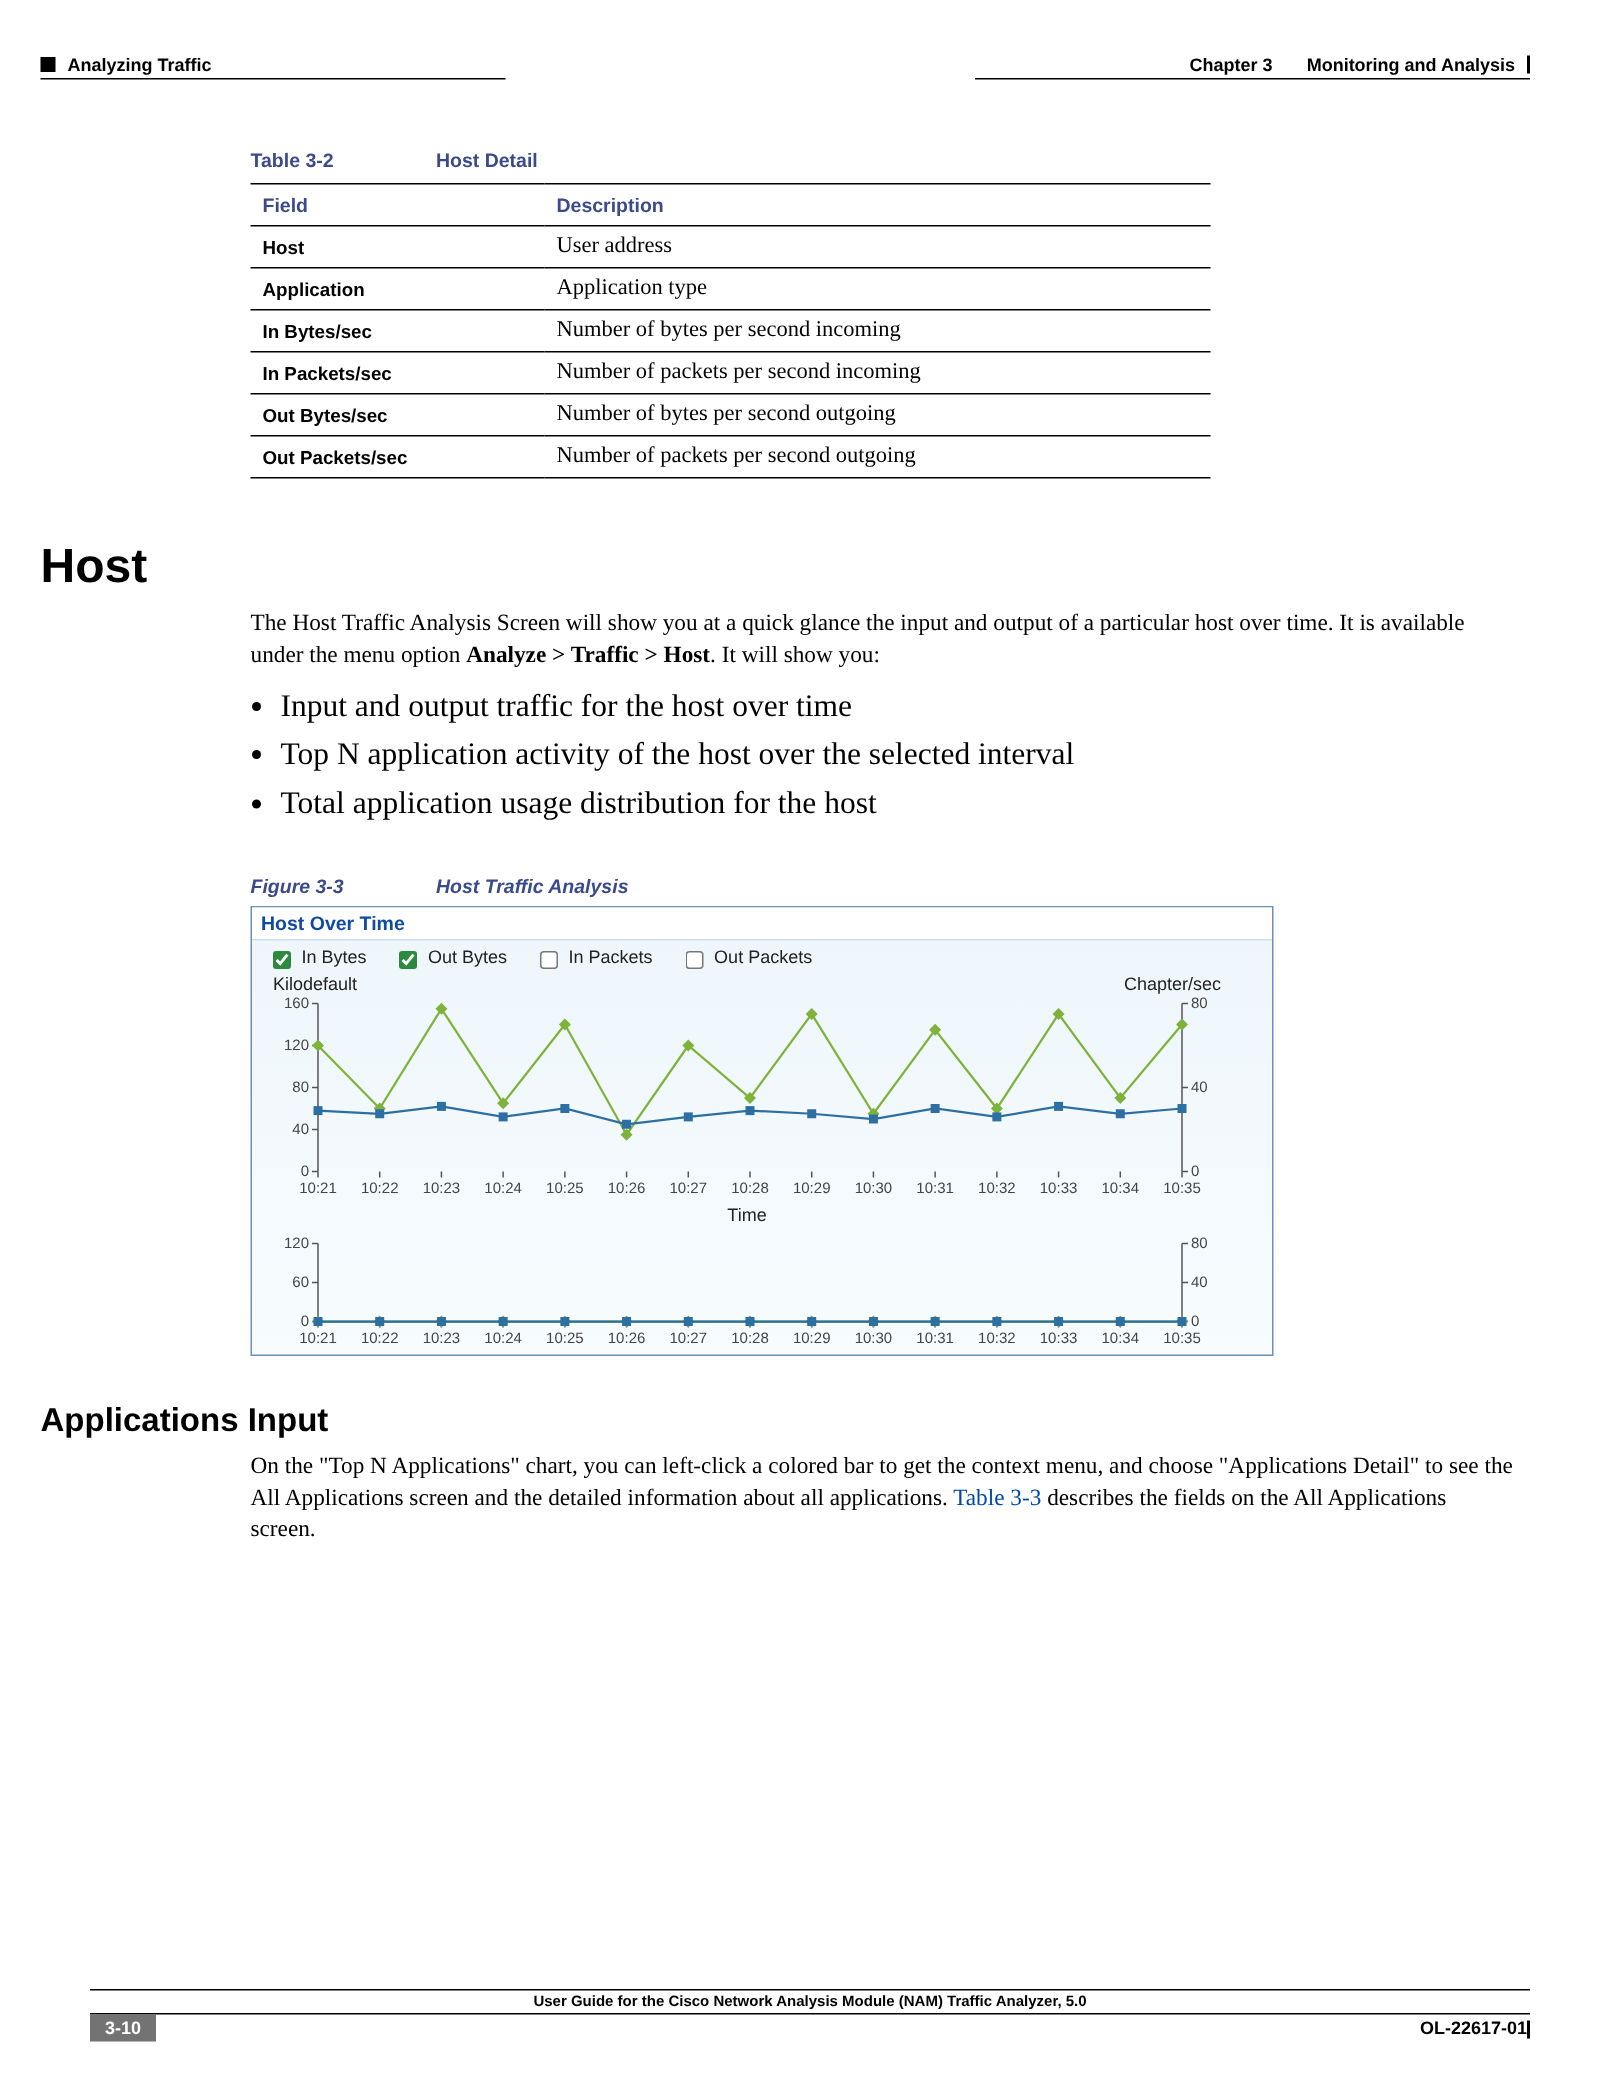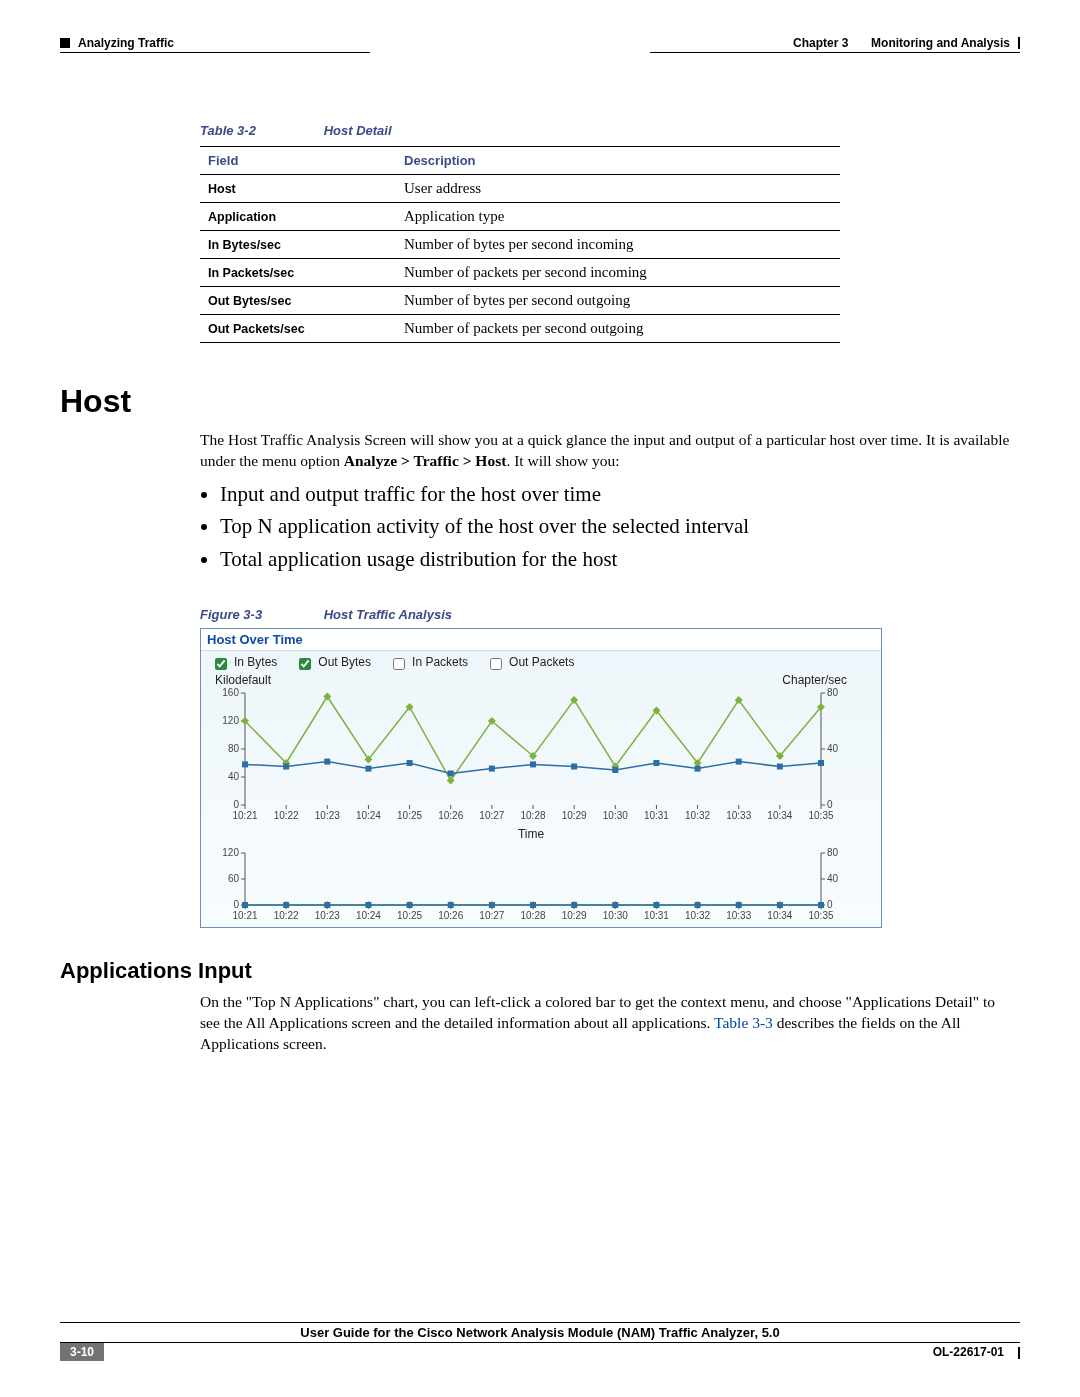--- a/index.html
+++ b/index.html
@@ -3,36 +3,36 @@
 <meta charset="utf-8">
 <style>
   body {
     margin: 0; padding: 0;
     font-family: "Times New Roman", Times, serif;
     font-size: 14px; color: #000; background: #fff;
   }
   .page {
     width: 1080px; height: 1397px;
     box-sizing: border-box; position: relative;
-    padding: 36px 60px 40px 60px;
+    padding: 36px 60px 40px 27px;
   }
   .running-header {
     display: flex; justify-content: space-between; align-items: flex-start;
     font-family: Arial, Helvetica, sans-serif; font-size: 12px; font-weight: bold;
   }
   .rh-left { display: flex; align-items: center; gap: 8px; }
   .rh-right { display: flex; align-items: center; gap: 8px; }
   .sq { width: 10px; height: 10px; background: #000; display: inline-block; }
   .header-rule { border-bottom: 1px solid #000; margin-top: 2px; }
   .header-rule-left { width: 310px; }
   .header-rule-right { width: 370px; float: right; }
   .vline { width: 2px; height: 12px; background: #000; display: inline-block; }
   .content { margin-left: 140px; margin-right: 10px; }
   .table-caption { font-family: Arial, Helvetica, sans-serif; font-size: 13px;
-    font-style: italic; font-weight: bold; color: #3a4a8a; margin-top: 70px; }
+    font-weight: bold; color: #3a4a8a; margin-top: 46px; }
   .table-caption .lbl { display:inline-block; width:120px; }
   table.t { border-collapse: collapse; width: 640px; margin-top: 8px; }
   table.t th { text-align: left; font-family: Arial, Helvetica, sans-serif;
     font-size: 13px; font-weight: bold; color: #3a4a8a;
     border-top: 1px solid #000; border-bottom: 1px solid #000;
     padding: 6px 8px; margin-top: 24px; }
   table.t td { font-family: "Times New Roman", Times, serif; font-size: 15px;
     border-bottom: 1px solid #000; padding: 5px 8px; }
   table.t td.f { font-family: Arial, Helvetica, sans-serif; font-size:12.5px; font-weight: bold; width: 180px; }
   h1.sect { font-family: Arial, Helvetica, sans-serif; font-size: 32px; font-weight: bold;
@@ -59,26 +59,26 @@
   .legend input { width: 12px; height: 12px; accent-color: #2b8a3e; }
   .axis-labels { display: flex; justify-content: space-between; padding: 0 34px 0 14px;
     font-size: 12px; color:#222; }
   .plot-wrap { position: relative; padding: 0 30px 0 10px; }
   svg.plot { display: block; width: 640px; background: transparent; }
   .tick-lab { font-size: 10px; fill: #444; font-family: Arial, Helvetica, sans-serif; }
   .xaxis-title { text-align: center; font-size: 12px; padding-bottom: 6px; color:#222; }
   
   .footer { position: absolute; left:60px; right:60px; bottom: 36px; }
   .footer-rule { border-bottom: 1px solid #000; width: 100%; }
-  .footer-title { font-family: Arial, Helvetica, sans-serif; font-size: 13px;
+  .footer-title { font-family: Arial, Helvetica, sans-serif; font-size: 10px;
     font-weight: bold; text-align: center; padding: 2px 0; }
   .footer-row { display:flex; justify-content: space-between; align-items:center;
     font-family: Arial, Helvetica, sans-serif; font-size: 12px; font-weight: bold; }
   .pagenum { background:#737373; color:#fff; padding:2px 10px; }
-  .docnum { display:flex; align-items:flex-end; gap:14px; }
+  .docnum { display:flex; align-items:flex-end; gap:0; }
 </style>
 </head>
 <body>
 
 <div class="page">
 
   <div class="running-header">
     <div class="rh-left">
       <span class="sq"></span>
       <span>Analyzing Traffic</span>

